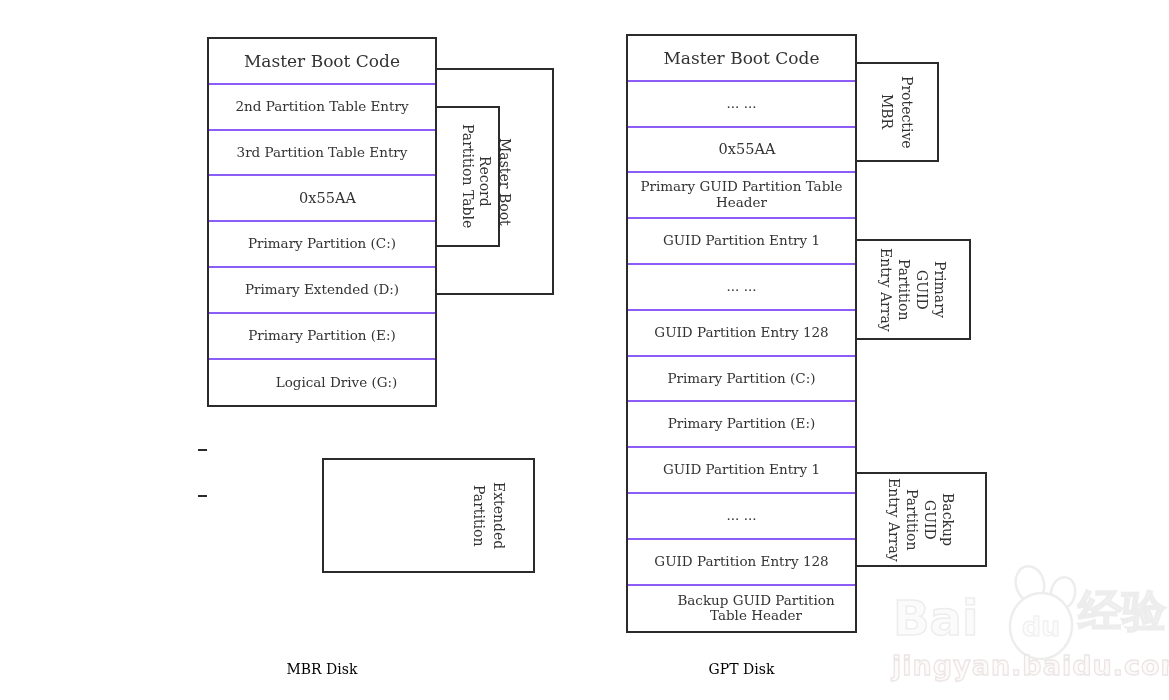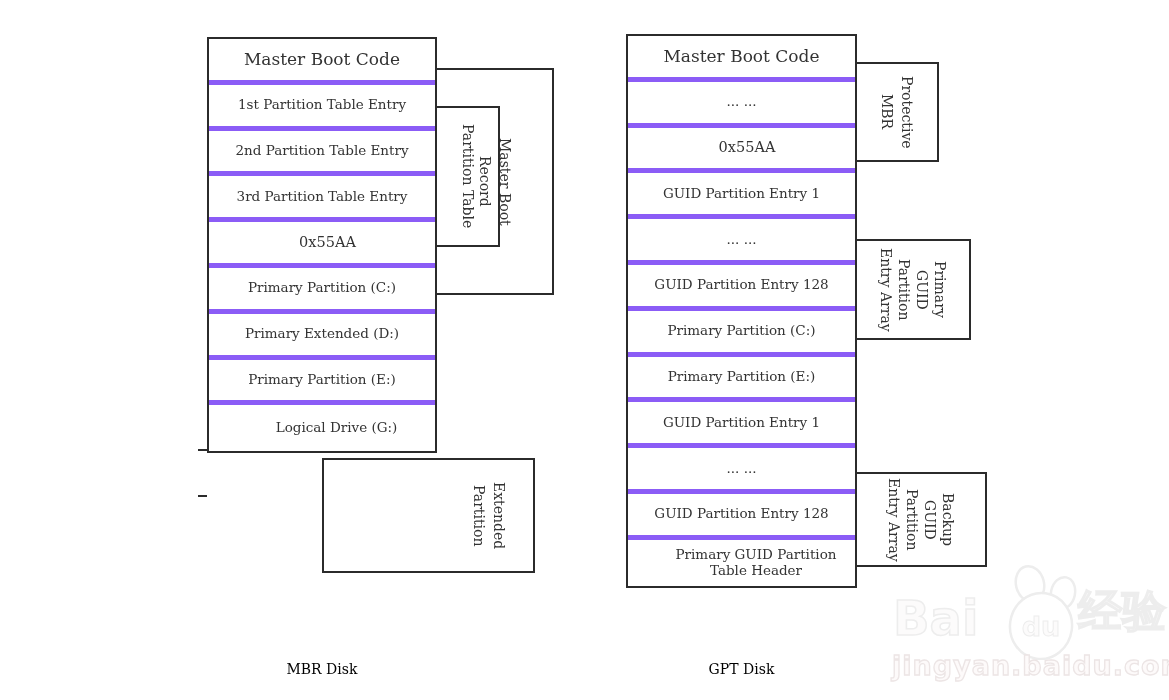--- a/index.html
+++ b/index.html
@@ -7,21 +7,21 @@
   #stage {
     position:relative; width:1169px; height:700px; background:#ffffff;
     font-family:"DejaVu Serif","Liberation Serif",serif; color:#333;
     overflow:hidden;
   }
   
   .col {
     position:absolute; background:#fff; border:2px solid #2b2b2b; z-index:2;
   }
   .row {
-    height:45.8px; border-bottom:5px solid #8b5cf6;
+    height:45.8px; border-bottom:2px solid #8b5cf6;
     display:flex; align-items:center; justify-content:center;
     text-align:center; font-size:13.5px; line-height:1.18;
     white-space:pre-line; background:#fff; color:#333;
   }
   .row:last-child { border-bottom:none;padding-left:29px; }
   .row--title { font-size:17px; }
   .row--code  { font-size:14.5px;padding-left:11px; }
   
   .bracket {
     position:absolute; border:2px solid #2b2b2b; background:transparent;
@@ -62,21 +62,20 @@
     <span class="vtext">Master Boot
 Record</span>
   </div>
 
   <div class="bracket" style="left:435px; top:106px; width:65px; height:141px;">
     <span class="vtext">Partition Table</span>
   </div>
 
   <div class="col" style="left:207px; top:37px; width:230px;">
     <div class="row row--title">Master Boot Code</div>
-    <div class="row">1st Partition Table Entry</div>
     <div class="row">2nd Partition Table Entry</div>
     <div class="row">3rd Partition Table Entry</div>
     <div class="row row--code">0x55AA</div>
     <div class="row">Primary Partition (C:)</div>
     <div class="row">Primary Extended (D:)</div>
     <div class="row">Primary Partition (E:)</div>
     <div class="row">Logical Drive (G:)</div>
   </div>
 
   <div class="tick" style="left:198px; top:449px;"></div>
@@ -100,29 +99,31 @@
     <span class="vtext" style="line-height:1.3;">Backup
 GUID
 Partition
 Entry Array</span>
   </div>
 
   <div class="col" style="left:626px; top:34px; width:231px;">
     <div class="row row--title">Master Boot Code</div>
     <div class="row">... ...</div>
     <div class="row row--code">0x55AA</div>
+    <div class="row">Primary GUID Partition Table
+Header</div>
     <div class="row">GUID Partition Entry 1</div>
     <div class="row">... ...</div>
     <div class="row">GUID Partition Entry 128</div>
     <div class="row">Primary Partition (C:)</div>
     <div class="row">Primary Partition (E:)</div>
     <div class="row">GUID Partition Entry 1</div>
     <div class="row">... ...</div>
     <div class="row">GUID Partition Entry 128</div>
-    <div class="row">Primary GUID Partition
+    <div class="row">Backup GUID Partition
 Table Header</div>
   </div>
 
   <div class="disk-label" style="left:626px; top:661px; width:231px;">GPT Disk</div>
 
   <div id="watermark" style="left:888px; top:552px; width:281px; height:140px;">
     <span class="wm-latin" style="left:5px; top:38px; font-size:48px;">Bai</span>
     <svg style="position:absolute; left:115px; top:8px;" width="80" height="100" viewBox="0 0 80 100">
       <ellipse cx="27" cy="24" rx="14" ry="18" transform="rotate(-14 27 24)" fill="#ffffff" stroke="#ededed" stroke-width="2.5"></ellipse>
       <ellipse cx="60" cy="33" rx="12" ry="16" transform="rotate(12 60 33)" fill="#ffffff" stroke="#ededed" stroke-width="2.5"></ellipse>

